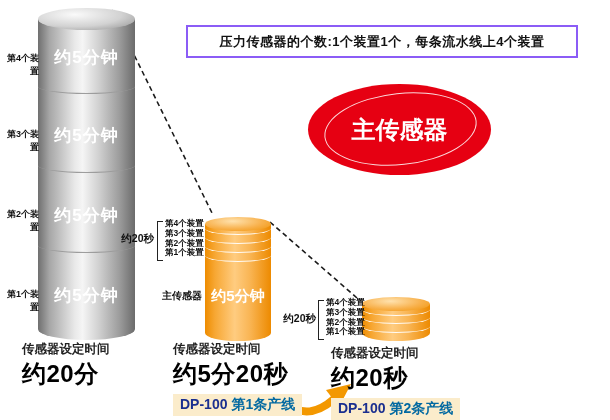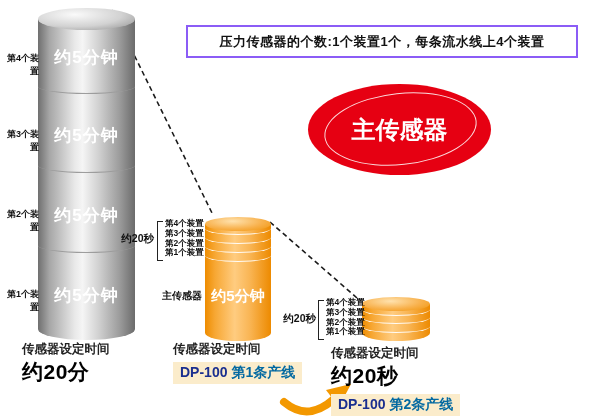--- a/index.html
+++ b/index.html
@@ -68,21 +68,21 @@
 
   
   .bracket{position:absolute;width:5px;border:1.6px solid #222;border-right:none;}
   .mini-devices{position:absolute;font-size:8.5px;line-height:9.8px;font-weight:600;color:#111;white-space:nowrap;}
   .approx{position:absolute;width:36px;text-align:right;font-size:10.5px;font-weight:600;color:#111;}
   .master{position:absolute;left:156px;top:289px;width:46px;text-align:right;font-size:10px;font-weight:700;color:#111;}
 
   
   .summary{position:absolute;width:130px;text-align:left;}
   .t-label{font-size:12.5px;font-weight:600;color:#222;}
-  .t-value{font-size:21px;font-weight:800;color:#000;margin-top:0px;letter-spacing:.5px;}
+  .t-value{font-size:24px;font-weight:800;color:#000;margin-top:0px;letter-spacing:.5px;}
   .tag-old{display:inline-block;margin-top:4px;padding:1px 18px;background:#efefef;font-size:15px;font-weight:700;}
   .tag-dp{display:inline-block;margin-top:4px;padding:2px 7px;background:#fbeccb;font-size:14px;font-weight:800;white-space:nowrap;}
   .brand{color:#1b2f8f;margin-top:20px;}
   .line-name{color:#0369a1;margin-left:4px;}
 
   svg{position:absolute;left:0;top:0;}
 </style>
 </head>
 <body>
 
@@ -157,20 +157,21 @@
     <div>第1个装置</div>
   </div>
 
   <div class="summary" style="left:22px;top:341px">
     <div class="t-label">传感器设定时间</div>
     <div class="t-value">约20分</div>
   </div>
 
   <div class="summary" style="left:173px;top:341px">
     <div class="t-label">传感器设定时间</div>
+    <div class="t-value">约5分20秒</div>
     <div><span class="tag-dp"><span class="brand">DP-100</span><span class="line-name">第1条产线</span></span></div>
   </div>
 
   <div class="summary" style="left:331px;top:345px">
     <div class="t-label">传感器设定时间</div>
     <div class="t-value">约20秒</div>
     <div><span class="tag-dp"><span class="brand">DP-100</span><span class="line-name">第2条产线</span></span></div>
   </div>
 
 </div>

